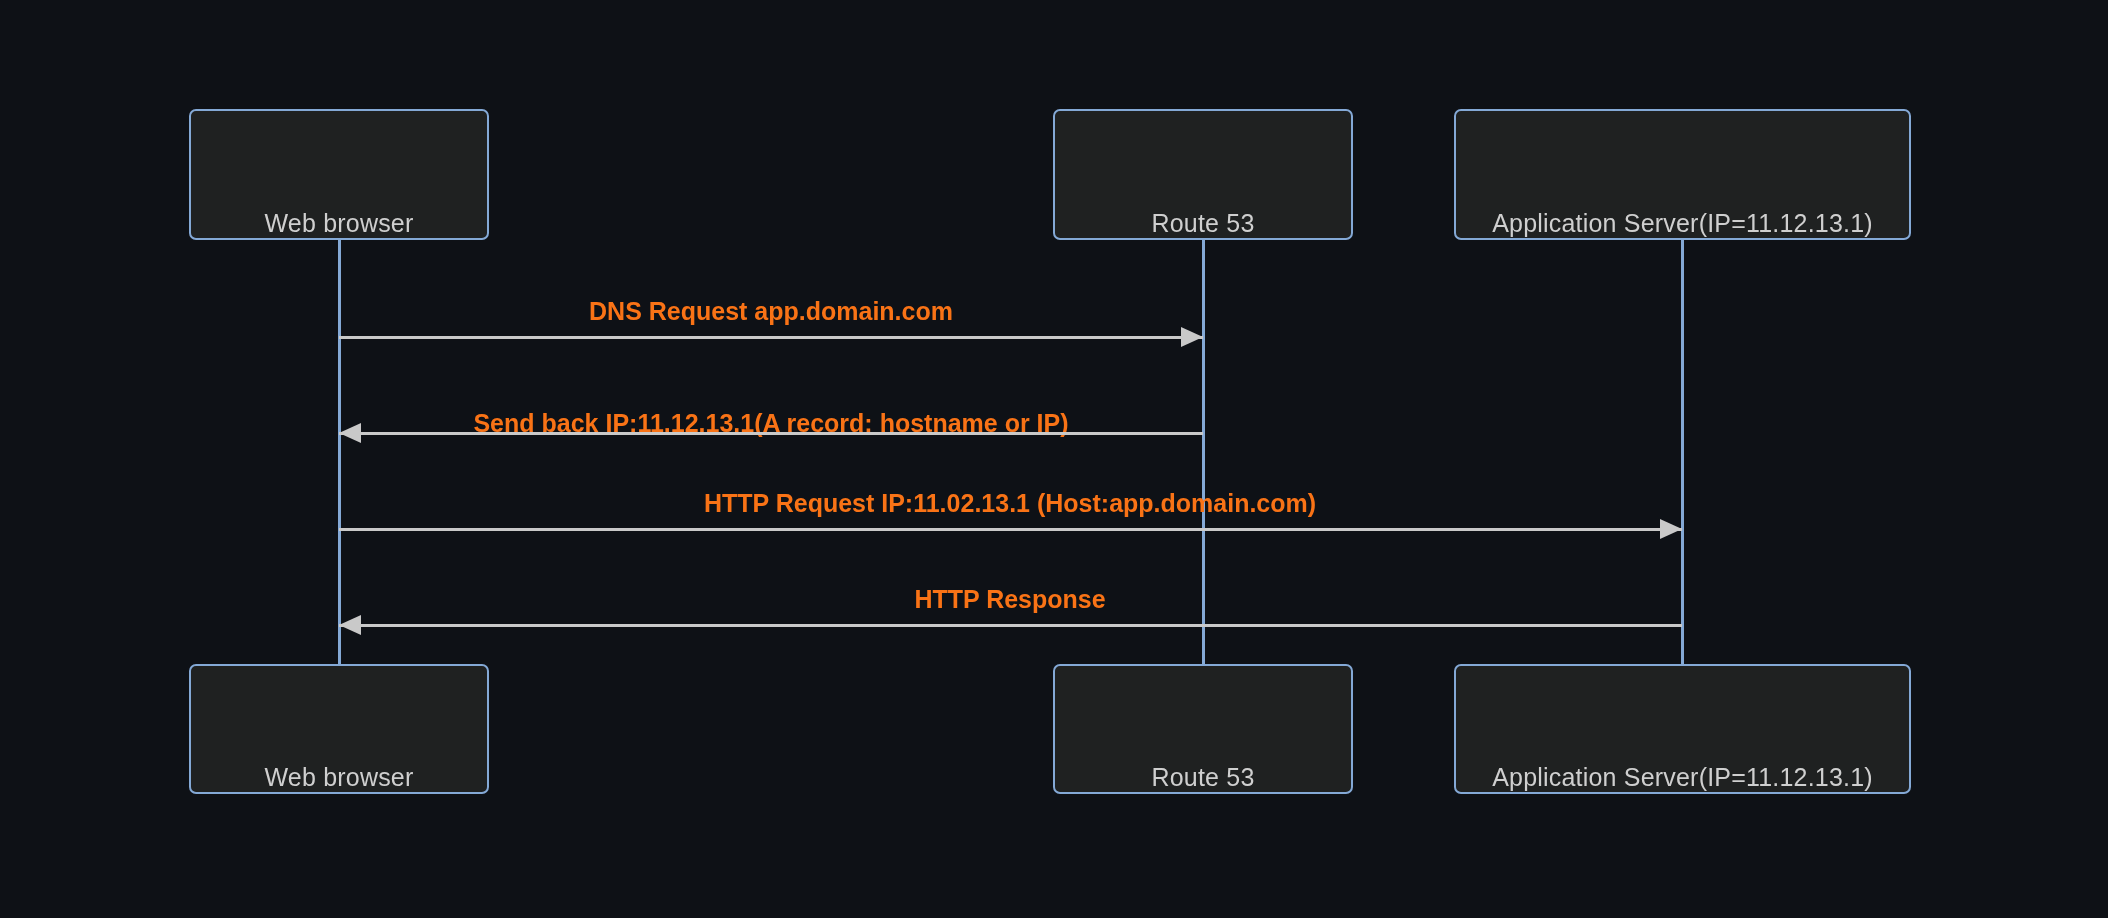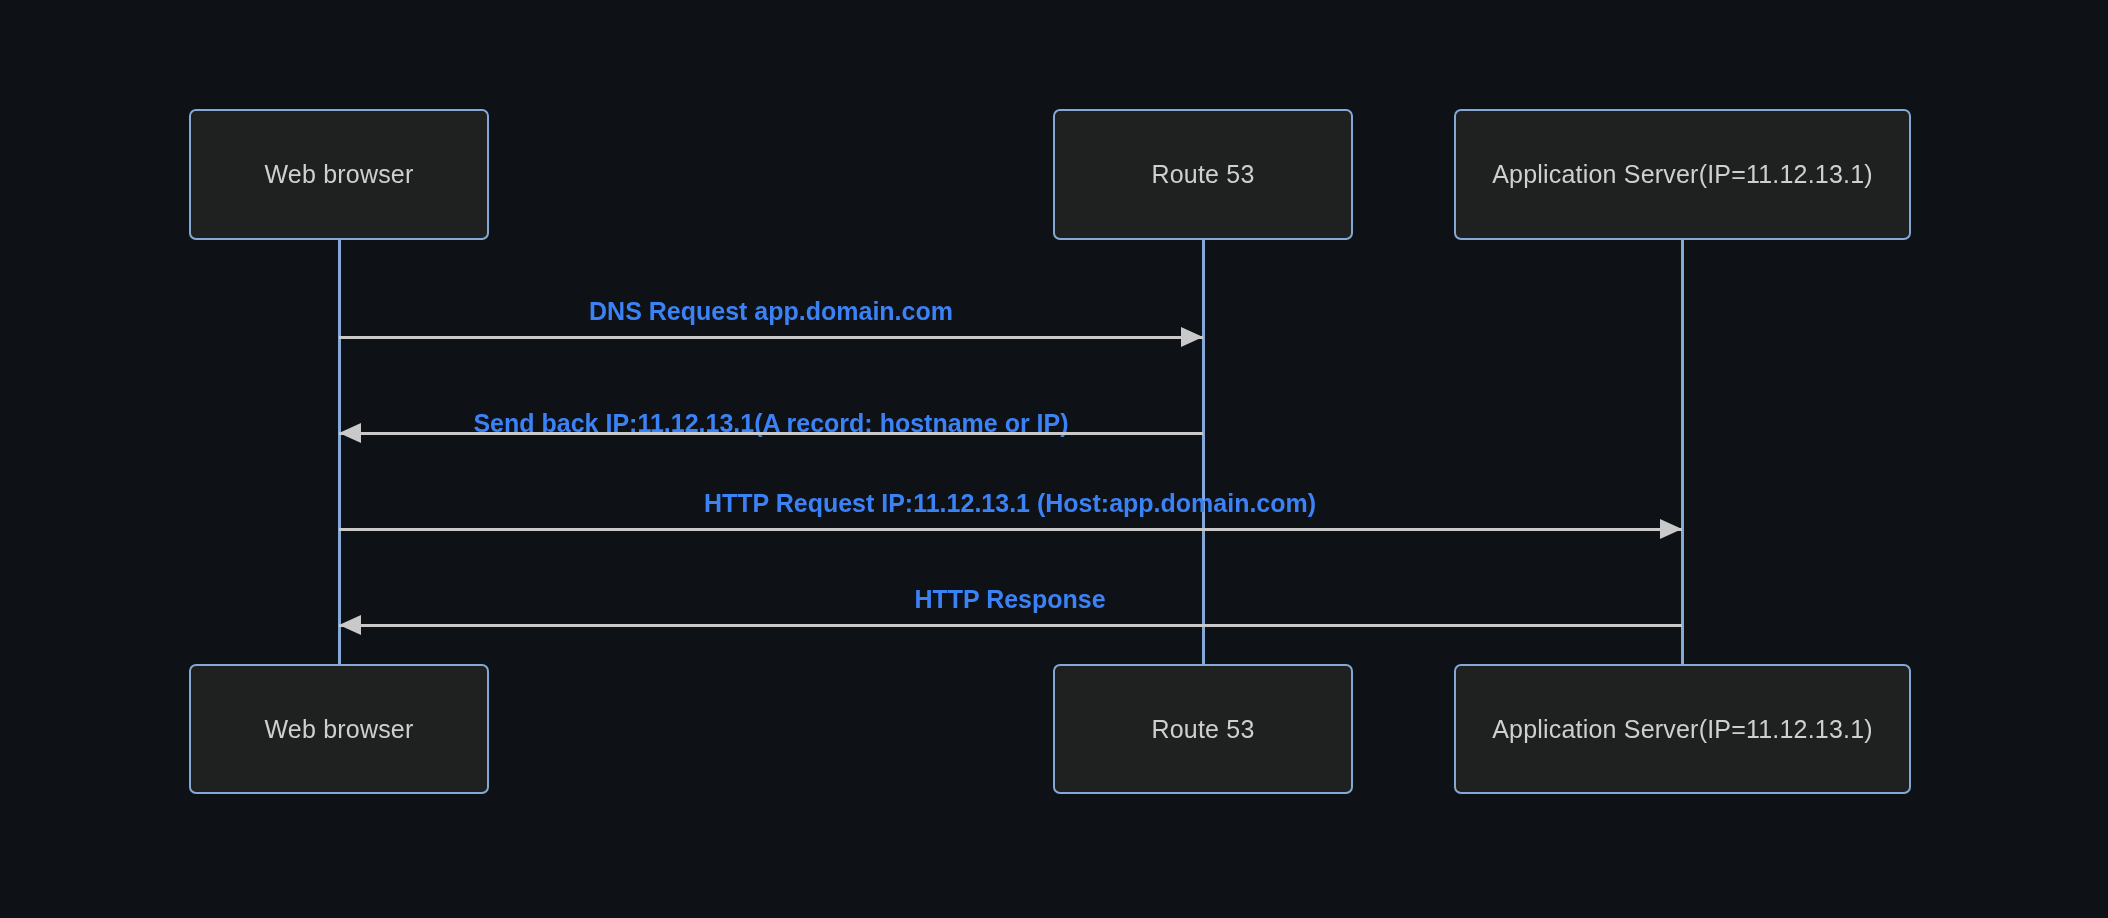--- a/index.html
+++ b/index.html
@@ -7,21 +7,21 @@
     font-family:"Liberation Sans",sans-serif;
   }
   .canvas{
     position:relative;width:2108px;height:918px;
     background:#0e1116;overflow:hidden;
   }
   
   .actor{
     position:absolute;box-sizing:border-box;height:131px;
     background:#1f2121;border:2px solid #84a9d6;border-radius:7px;
-    display:flex;align-items:center;justify-content:center;
+    display:flex;align-items:flex-end;justify-content:center;
     z-index:3;
   }
   .actor .label{
     color:#cfcfcf;font-size:25px;font-weight:400;
     letter-spacing:0.2px;white-space:nowrap;
   }
   
   .lifeline{
     position:absolute;width:3px;top:240px;height:425px;
     background:#84a9d6;z-index:1;
@@ -36,21 +36,21 @@
     border-top:10px solid transparent;border-bottom:10px solid transparent;
     border-left:22px solid #c9c9c9;
   }
   .arrowhead.left{
     border-top:10px solid transparent;border-bottom:10px solid transparent;
     border-right:22px solid #c9c9c9;
   }
   
   .msg-label{
     position:absolute;transform:translateX(-50%);
-    color:#3b82f6;font-size:25px;font-weight:700;line-height:30px;
+    color:#f97316;font-size:25px;font-weight:700;line-height:30px;
     white-space:nowrap;z-index:2;
   }
 </style>
 </head>
 <body>
 
 <div class="canvas">
 
   <div class="lifeline" style="left:338px"></div>
   <div class="lifeline" style="left:1202px"></div>
@@ -67,21 +67,21 @@
   </div>
 
   <div class="msg-label" style="left:771px;top:296px">DNS Request app.domain.com</div>
   <div class="msg-line" style="left:339px;top:336px;width:864px"></div>
   <div class="arrowhead right" style="left:1181px;top:327px"></div>
 
   <div class="msg-label" style="left:771px;top:408px">Send back IP:11.12.13.1(A record: hostname or IP)</div>
   <div class="msg-line" style="left:339px;top:432px;width:864px"></div>
   <div class="arrowhead left" style="left:339px;top:423px"></div>
 
-  <div class="msg-label" style="left:1010px;top:488px">HTTP Request IP:11.12.13.1 (Host:app.domain.com)</div>
+  <div class="msg-label" style="left:1010px;top:488px">HTTP Request IP:11.02.13.1 (Host:app.domain.com)</div>
   <div class="msg-line" style="left:339px;top:528px;width:1343px"></div>
   <div class="arrowhead right" style="left:1660px;top:519px"></div>
 
   <div class="msg-label" style="left:1010px;top:584px">HTTP Response</div>
   <div class="msg-line" style="left:339px;top:624px;width:1343px"></div>
   <div class="arrowhead left" style="left:339px;top:615px"></div>
 
   <div class="actor" style="left:189px;top:664px;width:300px;height:130px">
     <span class="label">Web browser</span>
   </div>

